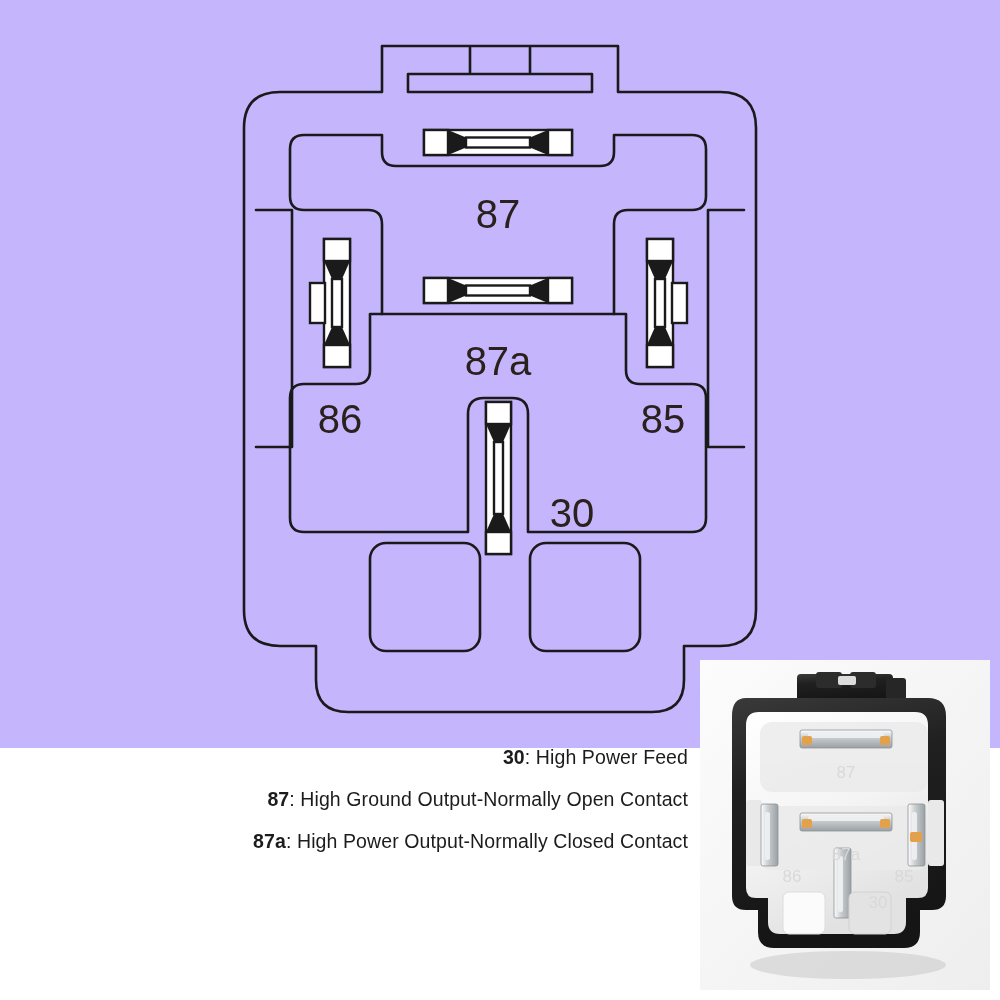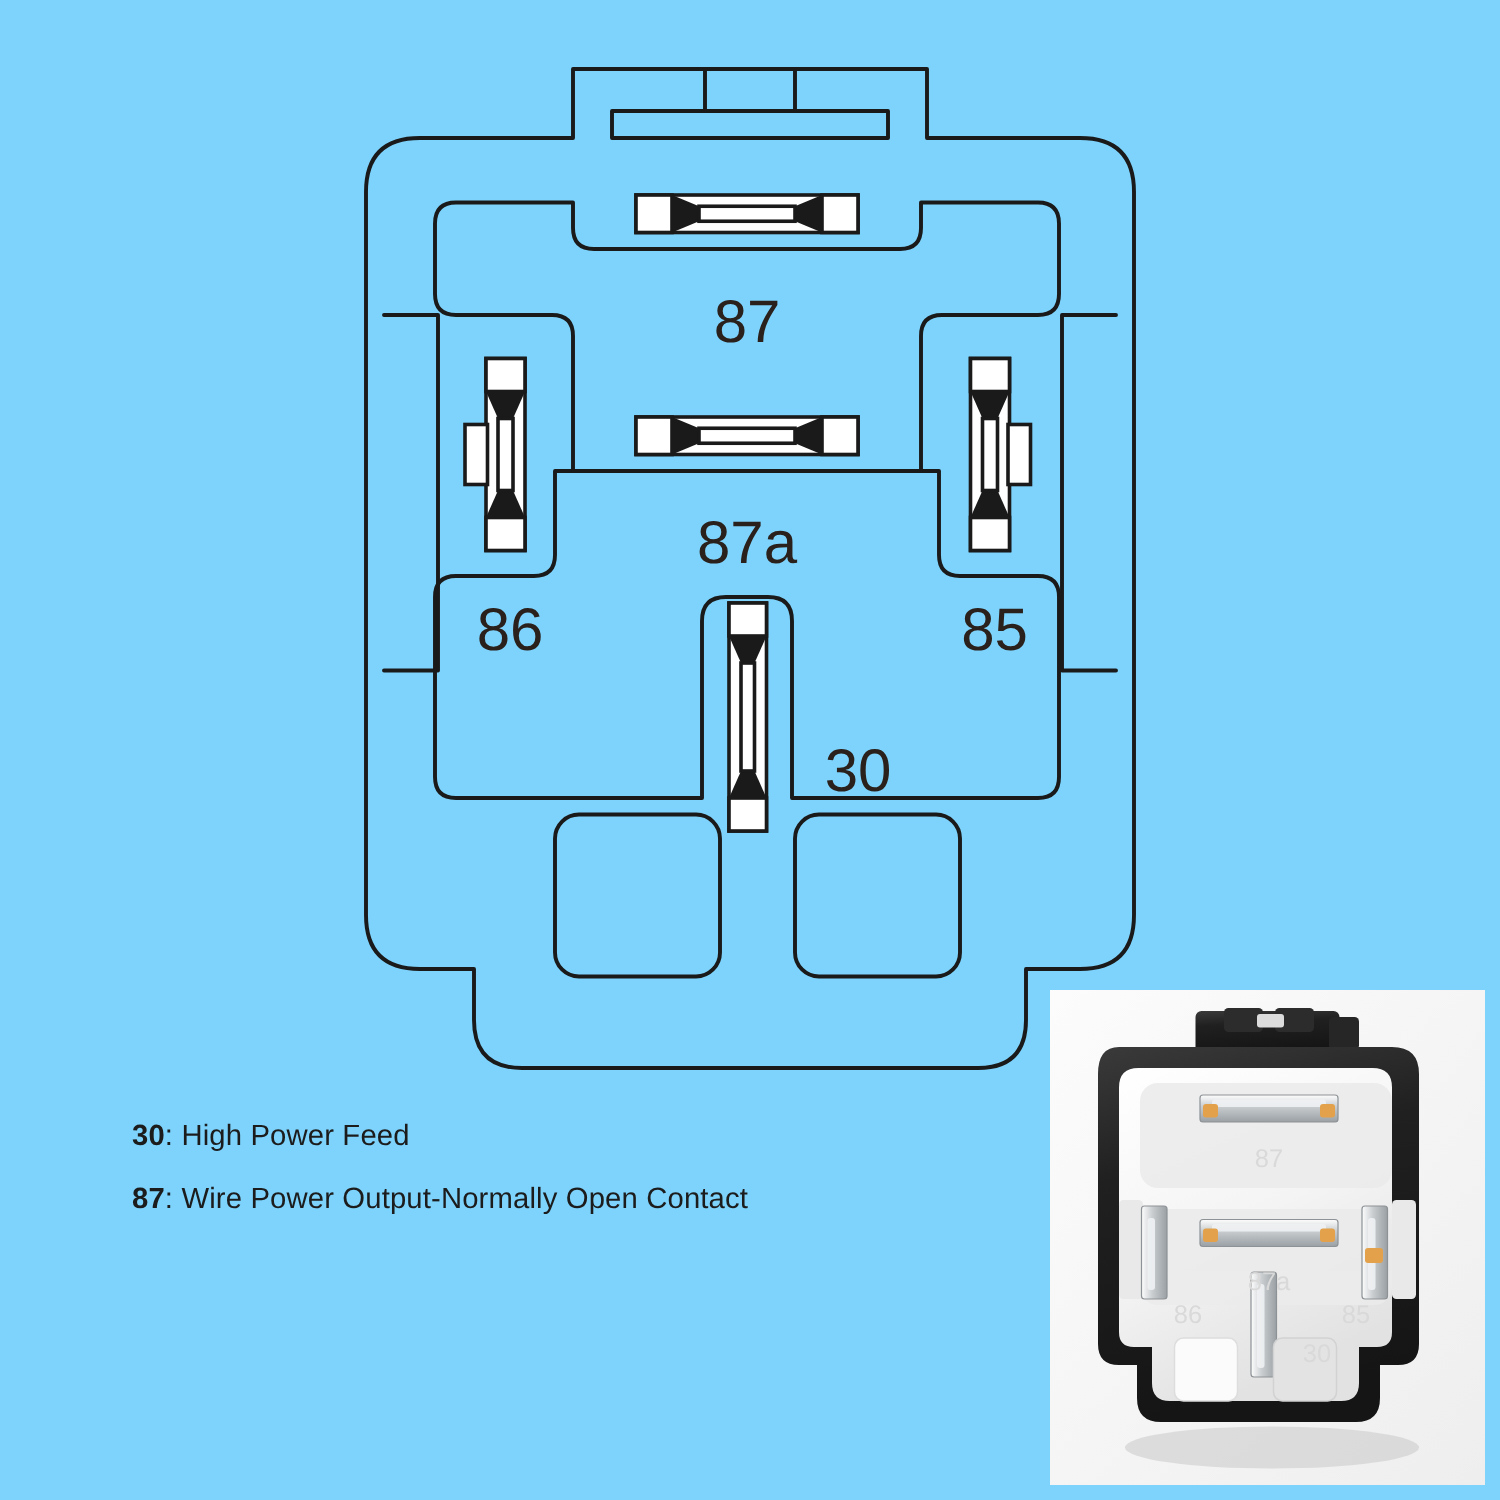--- a/index.html
+++ b/index.html
@@ -14,22 +14,22 @@
     position: relative;
     overflow: hidden;
     font-family: "Liberation Sans", sans-serif;
     color: #231a16;
   }
 
   #stage {
     position: absolute;
     left: 0; top: 0;
     width: 1000px;
-    height: 1000px;
-    background: #7dd3fc;
+    height: 748px;
+    background: #c4b5fd;
   }
 
   
   #diagram-wrap {
     position: absolute;
     left: 0px;
     top: 0px;
     width: 1000px;
     height: 740px;
   }
@@ -40,20 +40,21 @@
     fill: #2b211c;
     font-size: 40px;
   }
 
   
   #legend {
     position: absolute;
     left: 88px;
     top: 736px;
     width: 600px;
+    text-align: right;
   }
   .legend-row {
     height: 42px;
     line-height: 42px;
     font-size: 19.5px;
     color: #1c1c1c;
     white-space: nowrap;
     letter-spacing: 0.1px;
   }
   .legend-code {
@@ -216,21 +217,24 @@
       <text class="lbl-text" x="663" y="433" text-anchor="middle">85</text>
       <text class="lbl-text" x="572" y="527" text-anchor="middle">30</text>
     </svg>
   </div>
 
   <div id="legend">
     <div class="legend-row">
       <span class="legend-code">30</span><span class="legend-desc">: </span><span class="legend-desc">High Power Feed</span>
     </div>
     <div class="legend-row">
-      <span class="legend-code">87</span><span class="legend-desc">: </span><span class="legend-desc">Wire Power Output-Normally Open Contact</span>
+      <span class="legend-code">87</span><span class="legend-desc">: </span><span class="legend-desc">High Ground Output-Normally Open Contact</span>
+    </div>
+    <div class="legend-row">
+      <span class="legend-code">87a</span><span class="legend-desc">: </span><span class="legend-desc">High Power Output-Normally Closed Contact</span>
     </div>
   </div>
 
   <div id="photo-inset">
     <svg id="photo-svg" width="290" height="330" viewBox="0 0 290 330" xmlns="http://www.w3.org/2000/svg">
       <defs>
         <linearGradient id="bgGrad" x1="0" y1="0" x2="1" y2="1">
           <stop offset="0%" stop-color="#fcfcfc"></stop>
           <stop offset="100%" stop-color="#eeeeee"></stop>
         </linearGradient>

